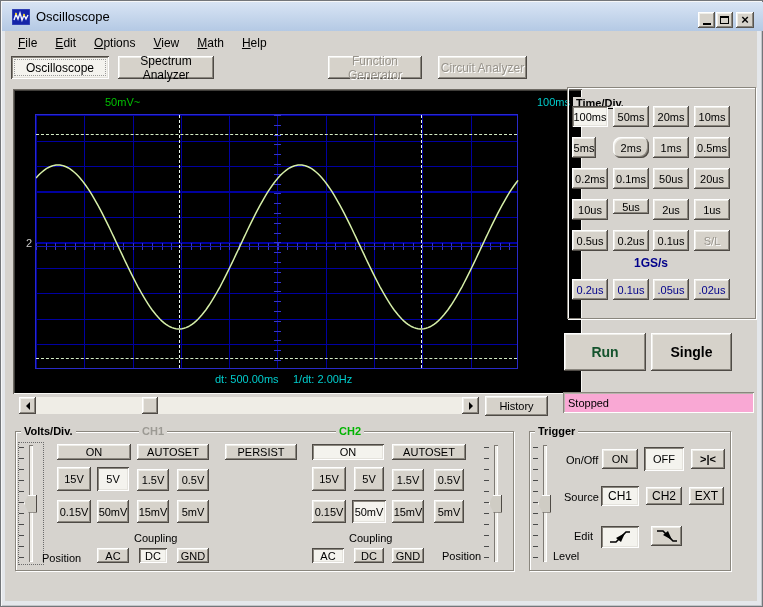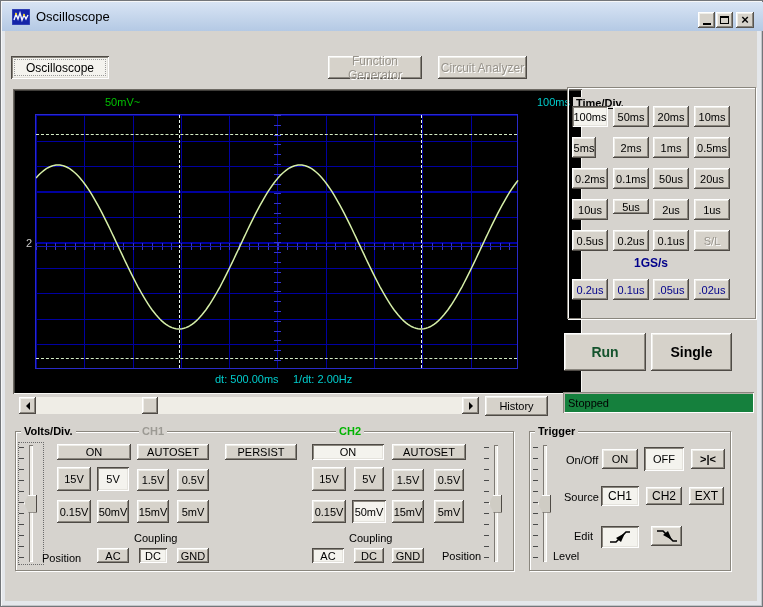--- a/index.html
+++ b/index.html
@@ -72,21 +72,21 @@
   .hscroll { left:18px; top:396px; width:460px; height:17px; background:#efede6; }
   .sb-btn { position:absolute; top:0; width:17px; height:17px; background:#d6d2ca;
     box-shadow: inset -1px -1px 0 #4e4a45, inset 1px 1px 0 #ffffff, inset -2px -2px 0 #8a867e, inset 2px 2px 0 #eeede8;
     display:flex; align-items:center; justify-content:center; }
   .tri-l { width:0; height:0; border:4px solid transparent; border-right:4px solid #000; margin-left:-4px; }
   .tri-r { width:0; height:0; border:4px solid transparent; border-left:4px solid #000; margin-right:-4px; }
   .sb-thumb { position:absolute; top:0; width:16px; height:17px; background:#d6d2ca;
     box-shadow: inset -1px -1px 0 #4e4a45, inset 1px 1px 0 #ffffff, inset -2px -2px 0 #8a867e, inset 2px 2px 0 #eeede8; }
 
   
-  .status-field { left:562px; top:391px; width:191px; height:21px; background:#15803d;
+  .status-field { left:562px; top:391px; width:191px; height:21px; background:#f9a8d4;
     box-shadow: inset 1px 1px 0 #8a867e, inset -1px -1px 0 #ffffff, inset 2px 2px 0 #b8b4ac;
     font-size:11px; display:flex; align-items:center; padding-left:5px; color:#000; }
 
   
   .vslider { position:absolute; }
   .vslider.focus { outline:1px dotted #6a6a6a; }
   .sl-ticks { position:absolute; left:0; top:4px; bottom:4px; width:5px;
     background:repeating-linear-gradient(to bottom, #4a4a4a 0 1px, transparent 1px 11px); }
   .sl-rail { position:absolute; left:10px; top:2px; bottom:2px; width:4px; background:#efede8;
     box-shadow: inset 1px 1px 0 #7e7a74, inset -1px -1px 0 #fff; }
@@ -116,22 +116,31 @@
     </div>
   <div class="winbtn" style="left:715px;">
       <span class="glyph-max"></span>
     </div>
   <div class="winbtn" style="left:735px; width:18px;">
       <span class="glyph-close">×</span>
     </div>
 
   <div class="abs client"></div>
 
+  <div class="abs menubar">
+    <span class="menu-item">File</span>
+    <span class="menu-item">Edit</span>
+    <span class="menu-item">Options</span>
+    <span class="menu-item">View</span>
+    <span class="menu-item">Math</span>
+    <span class="menu-item">Help</span>
+  </div>
 
   <button class="btn tab pressed" style="left:10px; top:55px; width:98px;">Oscilloscope</button>
+  <button class="btn tab" style="left:117px; top:55px; width:96px;">Spectrum Analyzer</button>
   <button class="btn tab disabled" style="left:327px; top:55px; width:94px;">Function Generator</button>
   <button class="btn tab disabled" style="left:437px; top:55px; width:89px;">Circuit Analyzer</button>
 
   <div class="abs scope-panel">
     <span class="scope-text txt-green" style="left:92px; top:7px;">50mV~</span>
     <span class="scope-text txt-cyan" style="right:12px; top:7px;">100ms</span>
     <span class="scope-text txt-gray" style="left:13px; top:148px;">2</span>
 
     <div class="scope-grid">
       <div class="axis-ticks-h"></div>
@@ -163,21 +172,21 @@
 
   <div class="groupbox" style="left:566px; top:86px; width:189px; height:232px;"></div>
   <span class="caption" style="left:572px; top:96px;text-decoration:underline;">Time/Div.</span>
 
   <button class="btn pressed" style="left:571px; top:105px; width:36px; height:21px;">100ms</button>
   <button class="btn" style="left:612px; top:105px; width:36px; height:21px;">50ms</button>
   <button class="btn" style="left:652px; top:105px; width:36px; height:21px;">20ms</button>
   <button class="btn" style="left:693px; top:105px; width:36px; height:21px;">10ms</button>
 
   <button class="btn" style="left:571px; top:136px; width:24px; height:21px;">5ms</button>
-  <button class="btn" style="left:612px; top:136px; width:36px; height:21px;">2ms</button>
+  <button class="btn" style="left:612px; top:136px; width:36px; height:21px;border-radius:8px;">2ms</button>
   <button class="btn" style="left:652px; top:136px; width:36px; height:21px;">1ms</button>
   <button class="btn" style="left:693px; top:136px; width:36px; height:21px;">0.5ms</button>
 
   <button class="btn" style="left:571px; top:167px; width:36px; height:21px;">0.2ms</button>
   <button class="btn" style="left:612px; top:167px; width:36px; height:21px;">0.1ms</button>
   <button class="btn" style="left:652px; top:167px; width:36px; height:21px;">50us</button>
   <button class="btn" style="left:693px; top:167px; width:36px; height:21px;">20us</button>
 
   <button class="btn" style="left:571px; top:198px; width:36px; height:21px;">10us</button>
   <button class="btn" style="left:612px; top:198px; width:36px; height:15px;">5us</button>

